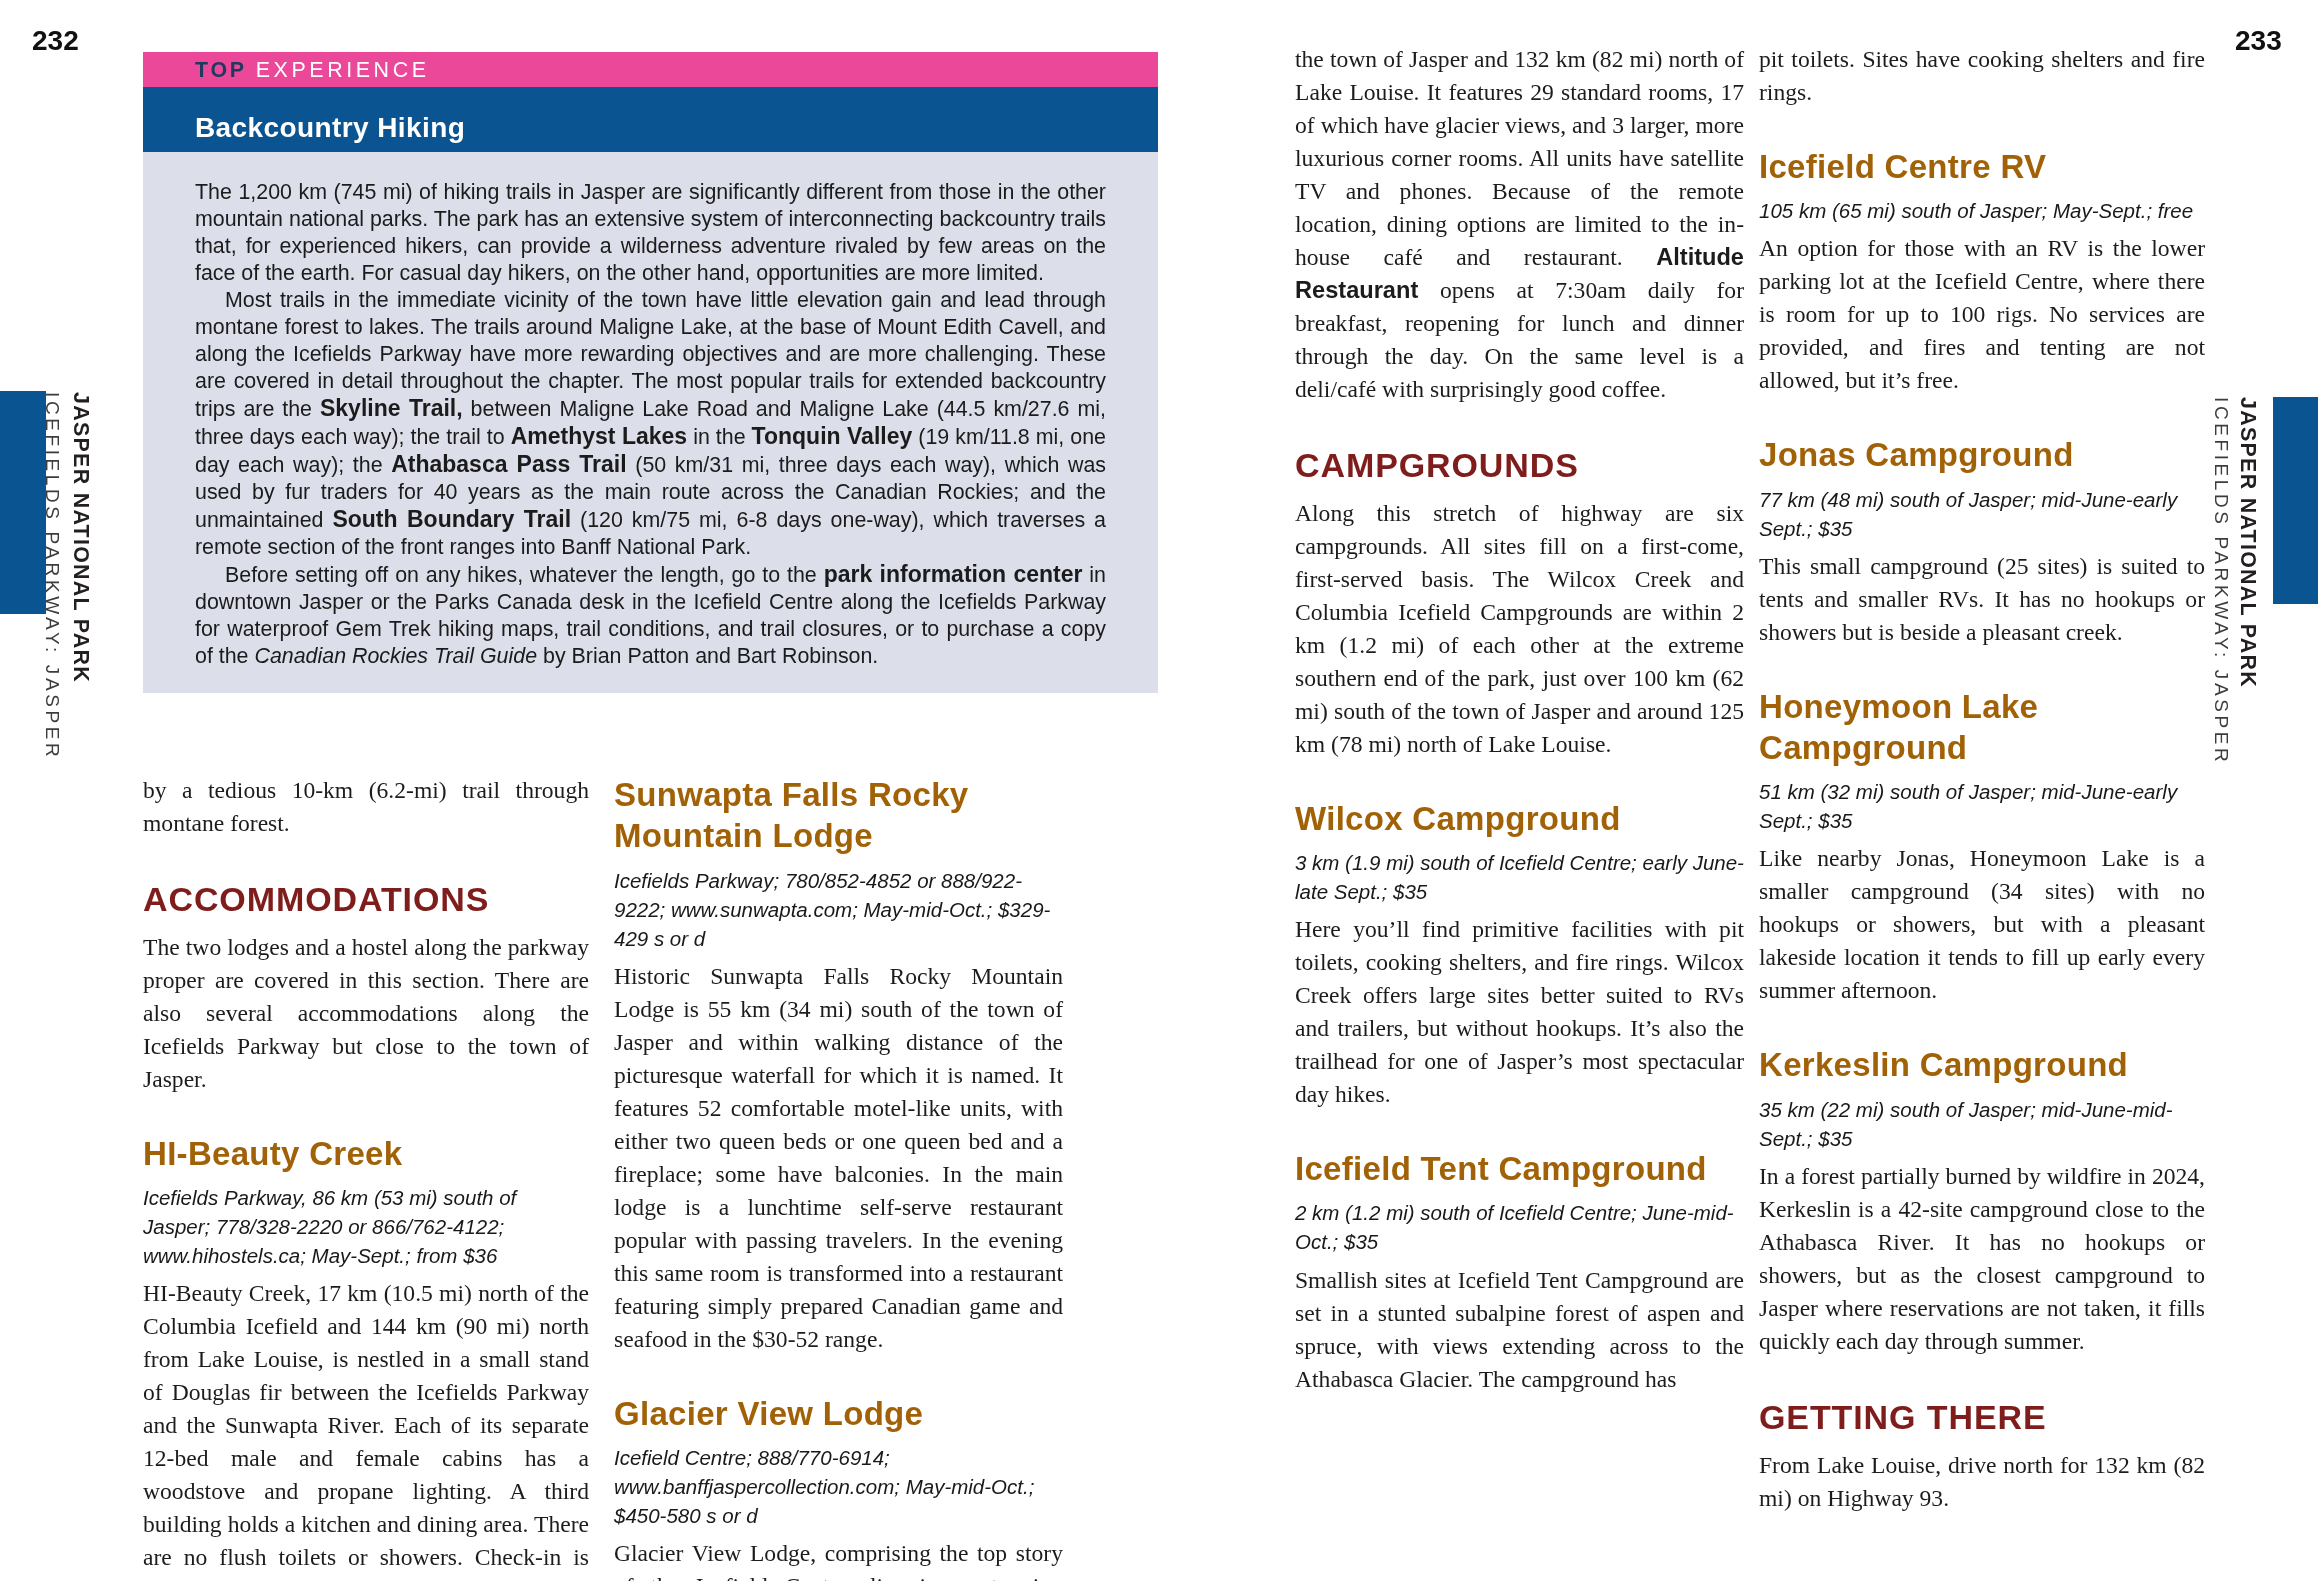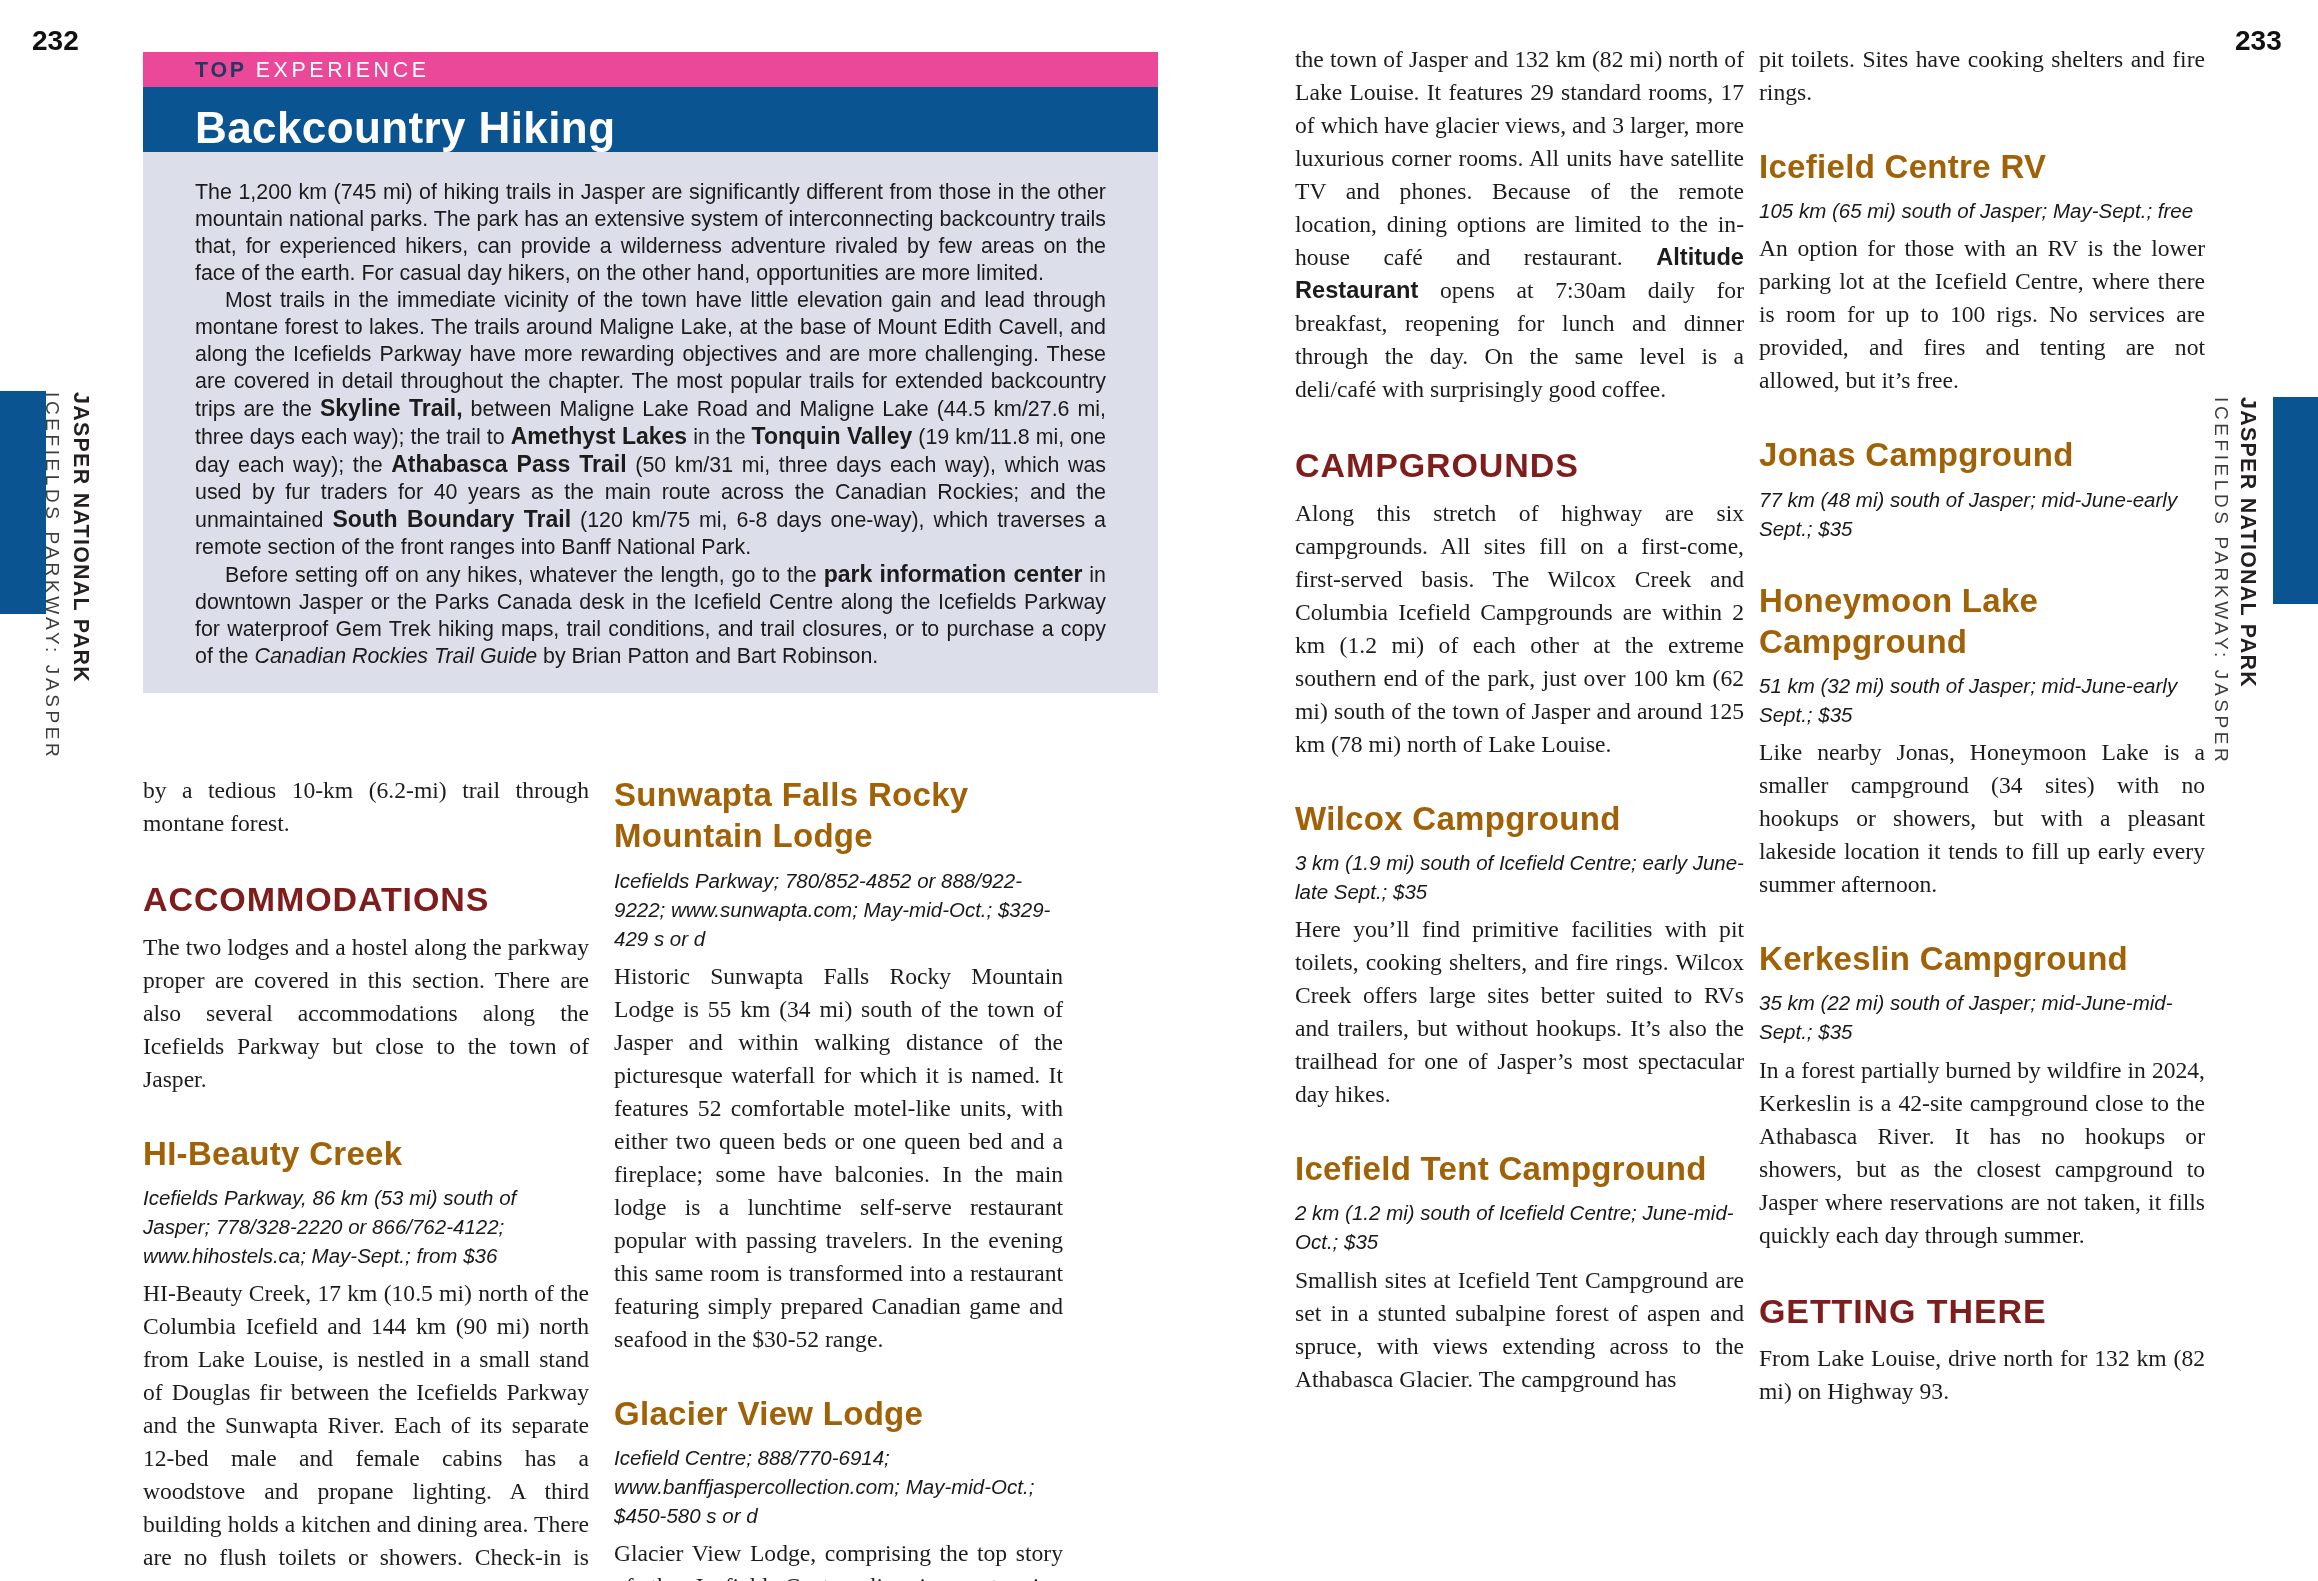--- a/index.html
+++ b/index.html
@@ -18,21 +18,21 @@
     font-family:"Liberation Sans", sans-serif; font-size:21.4px;
   }
   .banner .tag { margin-left:52px; font-weight:bold; letter-spacing:2.7px; color:#1E3A5F; }
   .banner .tagrest { margin-left:9px; letter-spacing:3.6px; color:#ffffff; font-weight:500; }
   .title-bar {
     position:absolute; left:143px; top:87px; width:1015px; height:82px;
     background:#0A5591; display:flex; align-items:center;
   }
   .title-bar .title {
     margin-left:52px; font-family:"Liberation Sans", sans-serif;
-    font-weight:bold; font-size:44px; color:#ffffff; letter-spacing:0.4px;
+    font-weight:bold; font-size:28px; color:#ffffff; letter-spacing:0.4px;
   }
   .intro-box {
     position:absolute; left:143px; top:152px; width:1015px; min-height:538px;
     background:#DCDEEA; box-sizing:border-box; padding:27px 52px 23px 52px;
   }
   
   .col { position:absolute; top:774px; width:446px; }
   .col1 { left:143px; }
   .col2 { left:614px; width:449px; }
   .col3 { left:1295px; top:43px; width:449px; }
@@ -138,20 +138,21 @@
         <div class="blk meta"><span>2 km (1.2 mi) south of Icefield Centre; June-mid-Oct.; $35</span></div>
         <div class="blk body"><span>Smallish sites at Icefield Tent Campground are set in a stunted subalpine forest of aspen and spruce, with views extending across to the Athabasca Glacier. The campground has</span></div>
       </div>
     <div class="col col4">
         <div class="blk body"><span>pit toilets. Sites have cooking shelters and fire rings.</span></div>
         <div class="blk h2"><span>Icefield Centre RV</span></div>
         <div class="blk meta"><span>105 km (65 mi) south of Jasper; May-Sept.; free</span></div>
         <div class="blk body"><span>An option for those with an RV is the lower parking lot at the Icefield Centre, where there is room for up to 100 rigs. No services are provided, and fires and tenting are not allowed, but it’s free.</span></div>
         <div class="blk h2"><span>Jonas Campground</span></div>
         <div class="blk meta"><span>77 km (48 mi) south of Jasper; mid-June-early Sept.; $35</span></div>
+        <div class="blk body"><span>This small campground (25 sites) is suited to tents and smaller RVs. It has no hookups or showers but is beside a pleasant creek.</span></div>
         <div class="blk h2"><span>Honeymoon Lake Campground</span></div>
         <div class="blk meta"><span>51 km (32 mi) south of Jasper; mid-June-early Sept.; $35</span></div>
         <div class="blk body"><span>Like nearby Jonas, Honeymoon Lake is a smaller campground (34 sites) with no hookups or showers, but with a pleasant lakeside location it tends to fill up early every summer afternoon.</span></div>
         <div class="blk h2"><span>Kerkeslin Campground</span></div>
         <div class="blk meta"><span>35 km (22 mi) south of Jasper; mid-June-mid-Sept.; $35</span></div>
         <div class="blk body"><span>In a forest partially burned by wildfire in 2024, Kerkeslin is a 42-site campground close to the Athabasca River. It has no hookups or showers, but as the closest campground to Jasper where reservations are not taken, it fills quickly each day through summer.</span></div>
         <div class="blk h1"><span>GETTING THERE</span></div>
         <div class="blk body"><span>From Lake Louise, drive north for 132 km (82 mi) on Highway 93.</span></div>
       </div>
 

